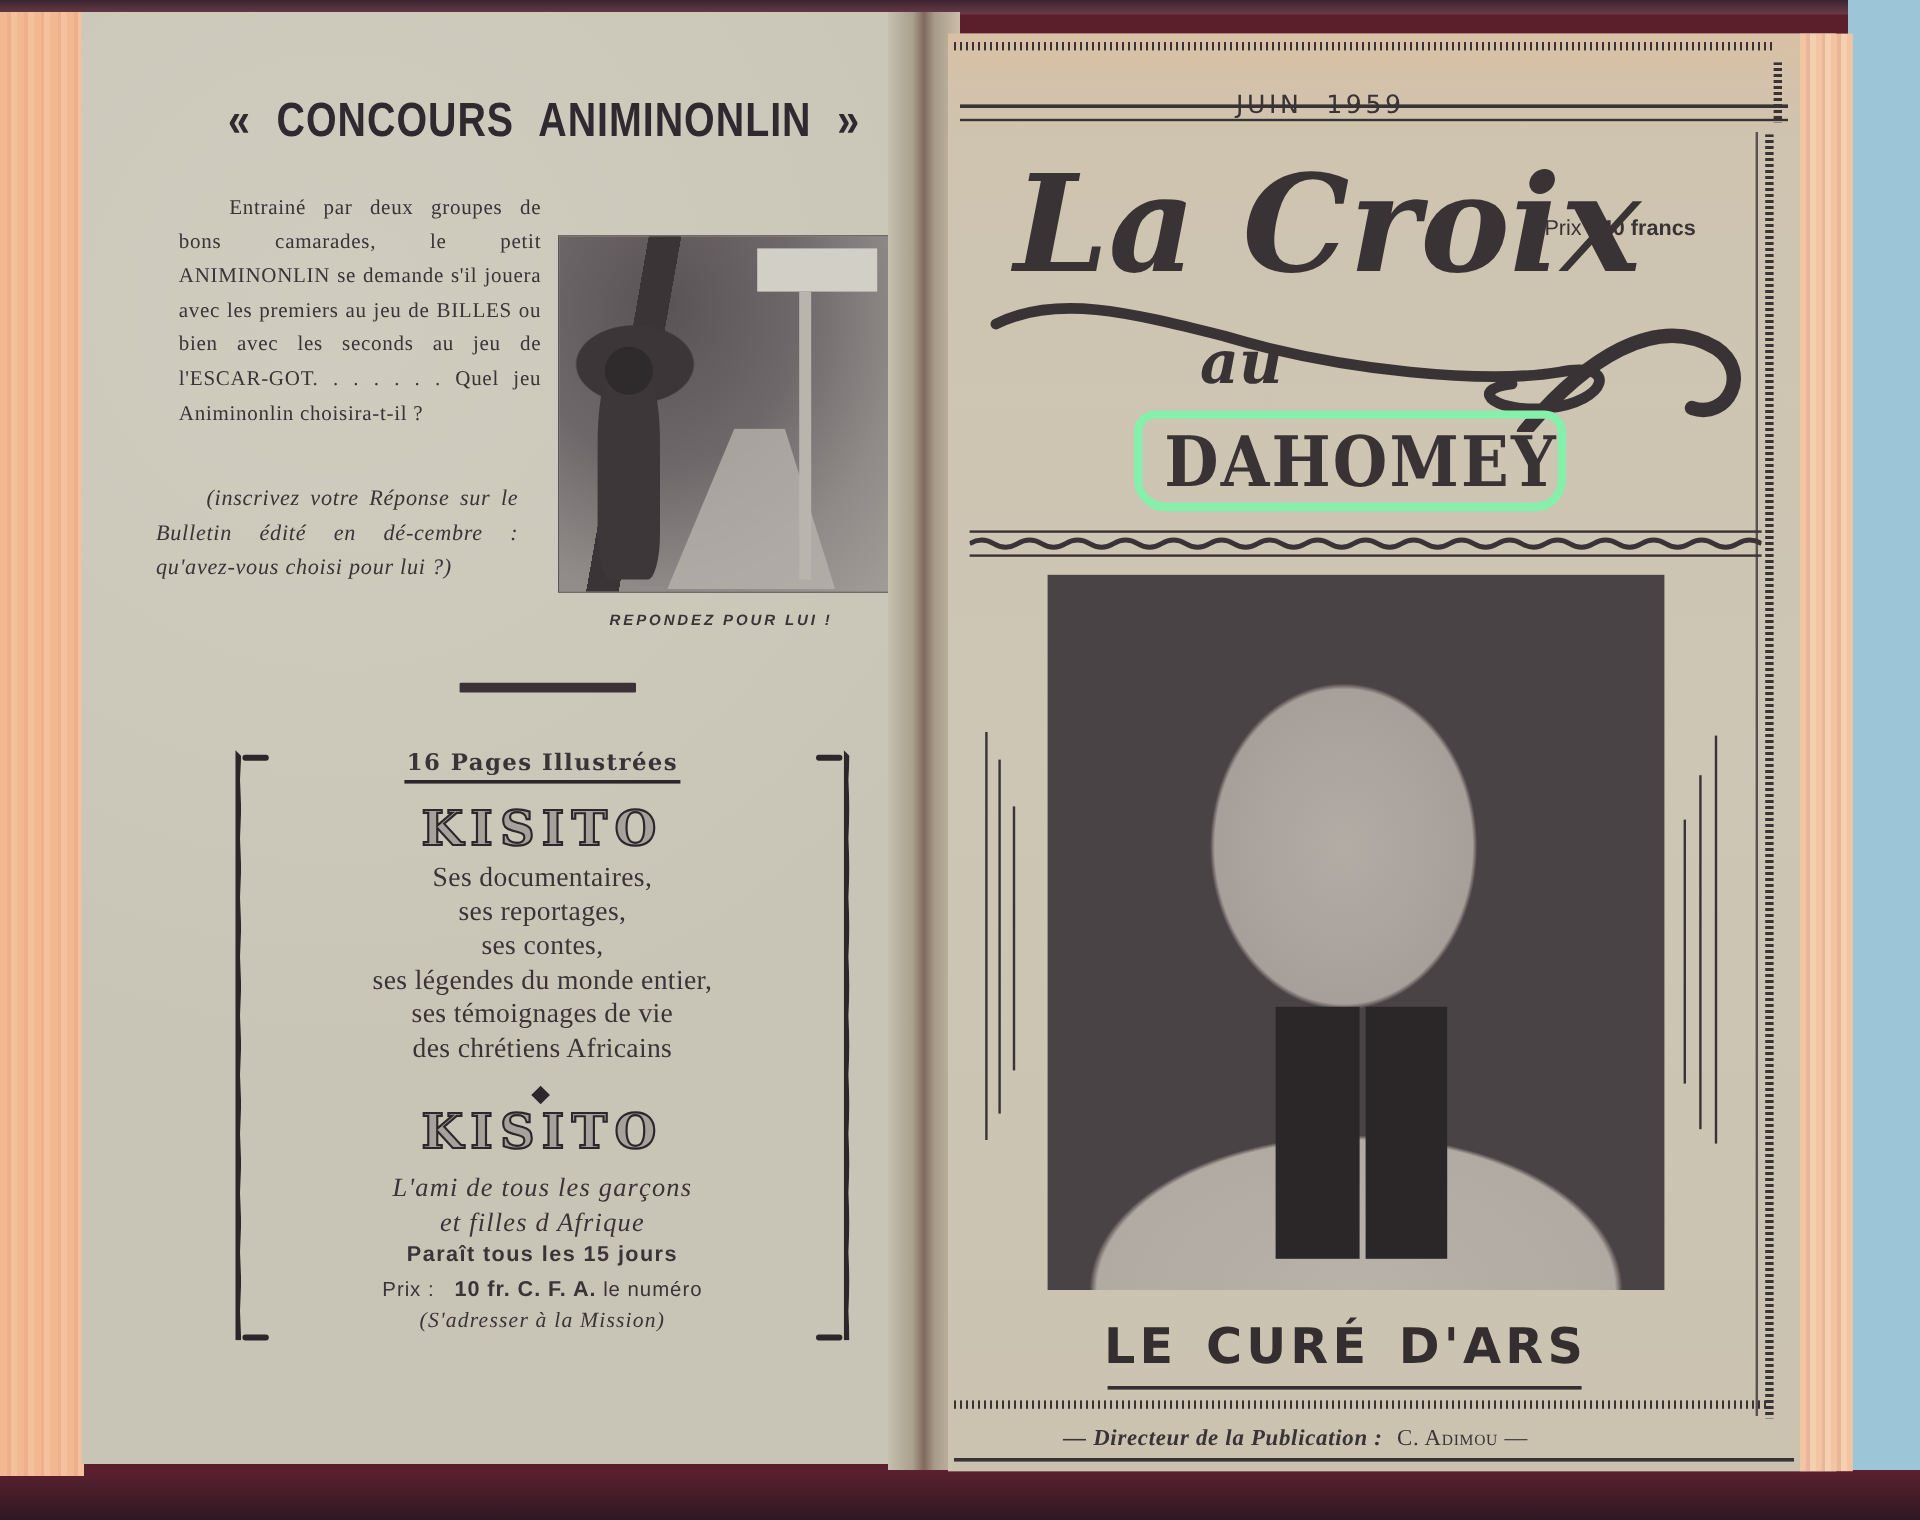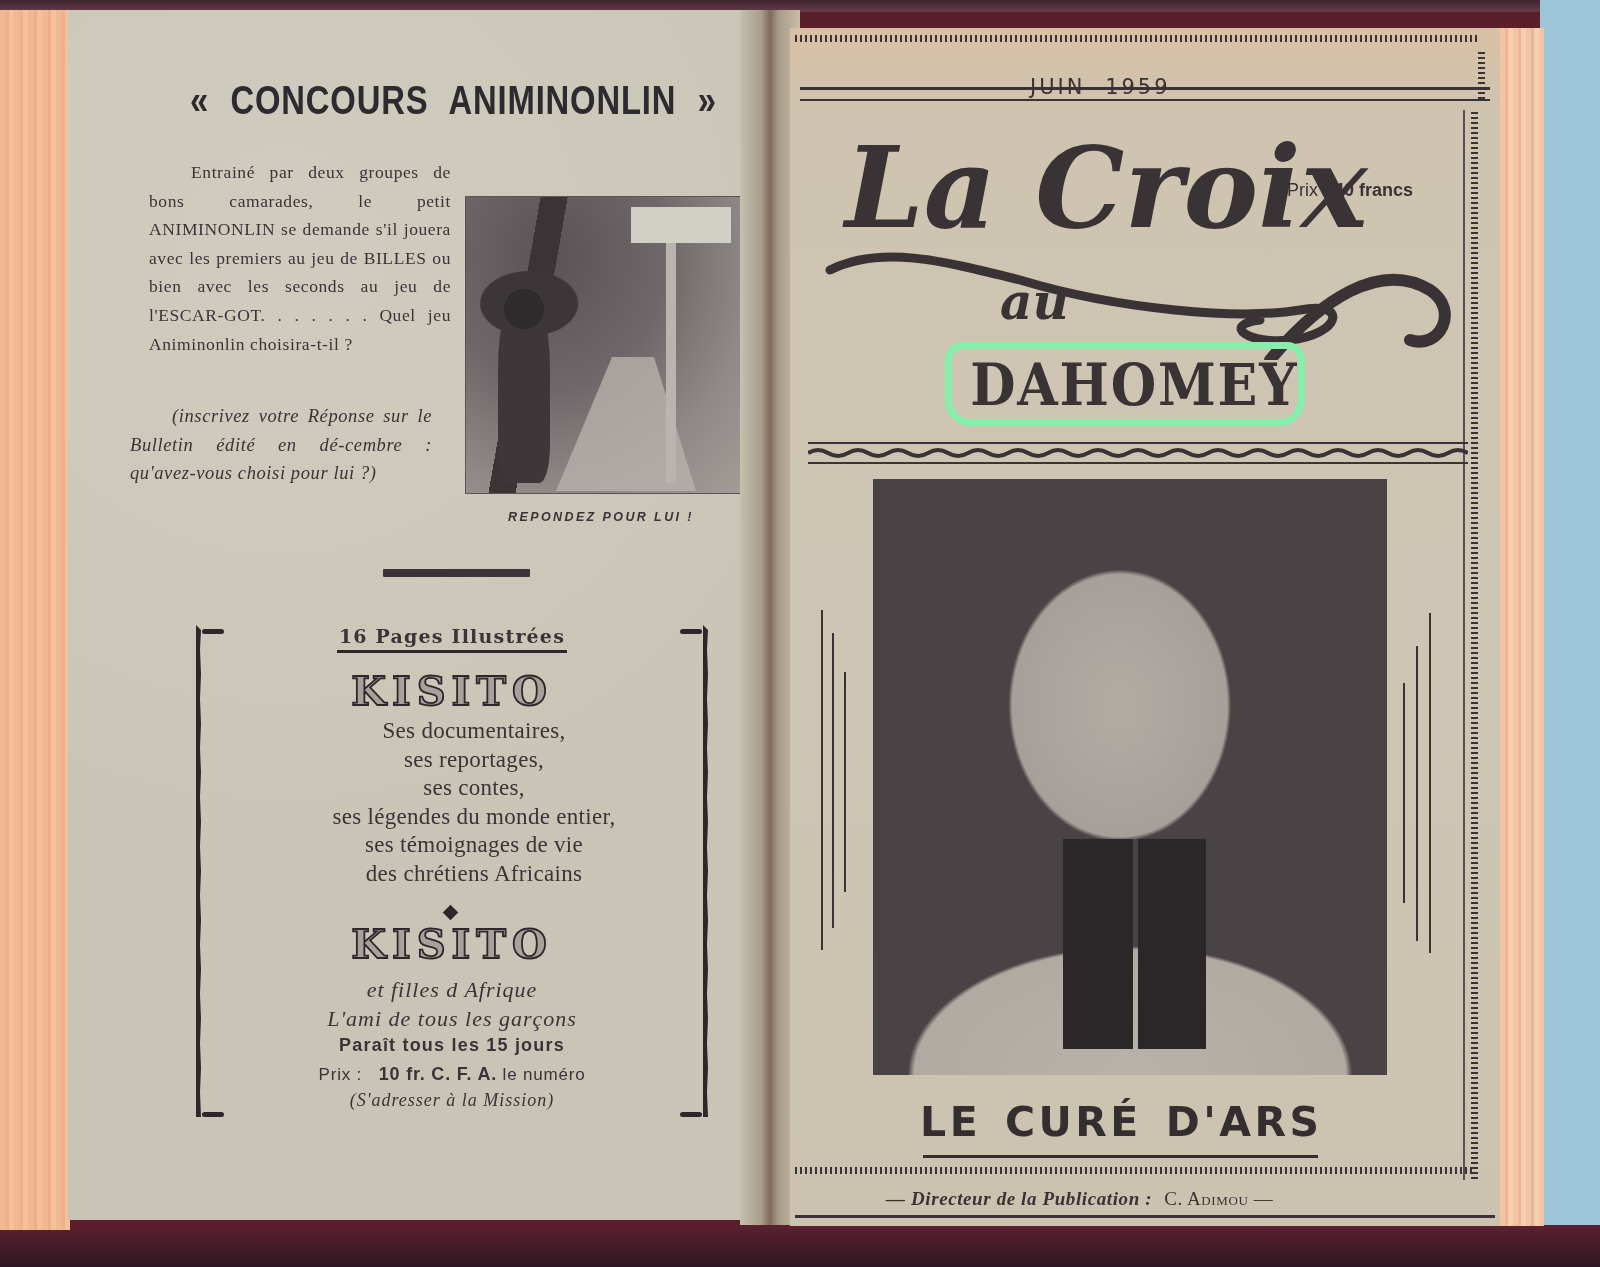--- a/index.html
+++ b/index.html
@@ -33,21 +33,21 @@
   .photo1 .path{position:absolute;left:90px;top:160px;width:140px;height:134px;background:#b6b1ab;opacity:.8;clip-path:polygon(40% 0,70% 0,100% 100%,0 100%);}
   .caption1{left:508px;top:510px;font-family:"Liberation Sans",sans-serif;font-weight:bold;font-style:italic;font-size:12.5px;letter-spacing:2.4px;white-space:nowrap;}
   .divider1{left:383px;top:569px;width:147px;height:8px;background:#3a3236;border-radius:1px;}
 
   .kbox{left:196px;top:625px;width:512px;height:500px;}
   .kbox .side{position:absolute;top:0;width:5px;height:492px;background:#2d272b;clip-path:polygon(0 0,100% 1%,80% 5%,100% 10%,80% 15%,100% 20%,80% 25%,100% 30%,80% 35%,100% 40%,80% 45%,100% 50%,80% 55%,100% 60%,80% 65%,100% 70%,80% 75%,100% 80%,80% 85%,100% 90%,80% 95%,100% 100%,0 100%);}
   .kbox .tick{position:absolute;height:5px;width:22px;background:#2d272b;border-radius:3px;}
   .k-head{position:absolute;left:0;top:0;width:512px;text-align:center;}
   .k-head span{font-family:"DejaVu Serif",serif;font-weight:bold;font-size:19px;letter-spacing:1.2px;border-bottom:3px solid #2d272b;padding:0 2px 3px;}
   .kisito{position:absolute;left:0;width:512px;text-align:center;font-family:"DejaVu Serif",serif;font-weight:bold;font-size:40px;letter-spacing:6px;color:#a6a19b;-webkit-text-stroke:1.8px #2d272b;}
-  .k-lines{position:absolute;left:10px;top:92px;width:512px;text-align:center;font-size:23px;line-height:28.6px;letter-spacing:.3px;padding-left:12px;}
+  .k-lines{position:absolute;left:0;top:92px;width:512px;text-align:center;font-size:23px;line-height:28.6px;letter-spacing:.3px;}
   .diamond{position:absolute;left:249px;top:282px;width:11px;height:11px;background:#2d272b;transform:rotate(45deg);}
   .k-tag{position:absolute;left:0;top:350px;width:512px;text-align:center;font-style:italic;font-size:22px;line-height:29px;letter-spacing:1px;}
   .k-freq{position:absolute;left:0;top:410px;width:512px;text-align:center;font-family:"Liberation Sans",sans-serif;font-weight:bold;font-size:18px;letter-spacing:1.2px;}
   .k-price{position:absolute;left:0;top:439px;width:512px;text-align:center;font-family:"Liberation Sans",sans-serif;font-size:17px;letter-spacing:.8px;}
   .k-price b{font-size:18px;}
   .k-addr{position:absolute;left:0;top:465px;width:512px;text-align:center;font-style:italic;font-size:18px;letter-spacing:1px;}
 
   
   .dash-row{height:7px;background:repeating-linear-gradient(90deg,#3a3335 0 2px,transparent 2px 5px);}
   .dash-col{width:7px;background:repeating-linear-gradient(180deg,#3a3335 0 2px,transparent 2px 5px);}
@@ -116,22 +116,22 @@
     <div>Ses documentaires,</div>
     <div>ses reportages,</div>
     <div>ses contes,</div>
     <div>ses légendes du monde entier,</div>
     <div>ses témoignages de vie</div>
     <div>des chrétiens Africains</div>
   </div>
   <div class="diamond"></div>
   <div class="kisito" style="top:295px;">KISITO</div>
   <div class="k-tag">
+    <div>L'ami de tous les garçons</div>
     <div>et filles d Afrique</div>
-    <div>L'ami de tous les garçons</div>
   </div>
   <div class="k-freq">Paraît tous les 15 jours</div>
   <div class="k-price">
     <span>Prix :</span>&nbsp;&nbsp;
     <b>10 fr. C. F. A.</b>
     <span>le numéro</span>
   </div>
   <div class="k-addr">(S'adresser à la Mission)</div>
 </div>
 

